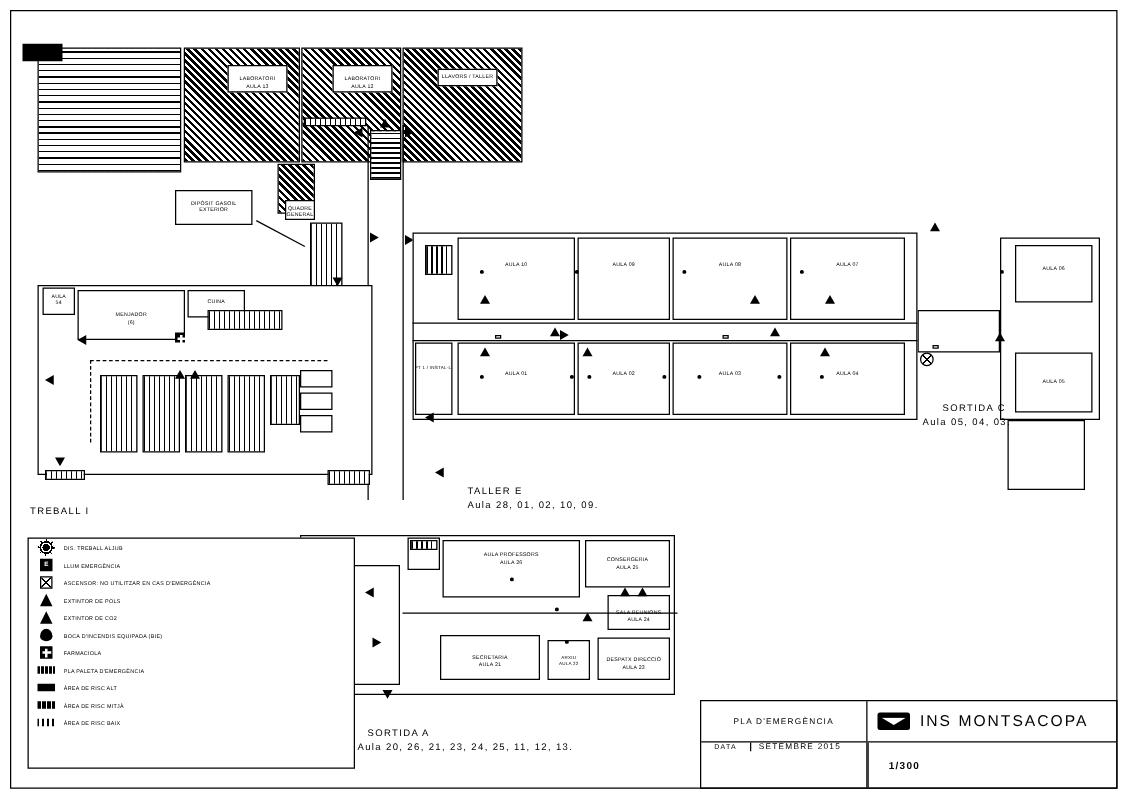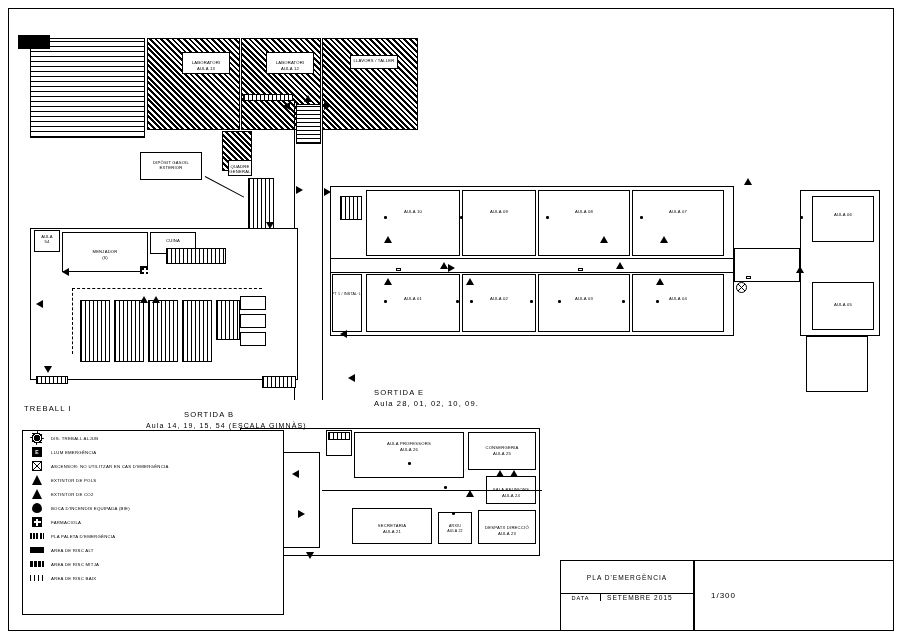--- a/index.html
+++ b/index.html
@@ -192,21 +192,21 @@
   .tb-r2a { flex: 1; display: flex; align-items: center; padding-left: 10px; }
   .tb-r2b { width: 58px; border-left: 1.2px solid #000; box-sizing: border-box;
             display: flex; align-items: center; justify-content: center; }
   .tb-l1 { height: 33px; border-bottom: 1.2px solid #000; box-sizing: border-box;
            display: flex; align-items: center; justify-content: center; }
   .tb-l2 { flex: 1; display: flex; }
   .tb-l2a { width: 40px; border-right: 1.2px solid #000; box-sizing: border-box;
             display: flex; align-items: center; justify-content: center; }
   .tb-l2b { flex: 1; display: flex; align-items: center; padding-left: 6px; }
   .t-sm { font-size: 6.6px; letter-spacing: 1px; }
-  .t-md { font-size: 8px; letter-spacing: 1px; }
+  .t-md { font-size: 8px; letter-spacing: 1px; font-weight: bold; }
   .t-lg { font-size: 12.5px; letter-spacing: 1.6px; }
   .t-xl { font-size: 11.5px; letter-spacing: 1.5px; }
   .logo-ins {
     width: 26px; height: 14px; background: #000; border-radius: 2px;
     position: relative;
   }
   .logo-ins:after{
     content:""; position:absolute; left:3px; top:4px; width:20px; height:6px;
     background: #fff;
     clip-path: polygon(0 0, 100% 0, 50% 100%);
@@ -419,25 +419,28 @@
   <div class="dot" style="left:452px;top:512px;"></div>
   <div class="dot" style="left:266px;top:472px;"></div>
   <div class="arrow-l" style="left:292px;top:470px;"></div>
   <div class="arrow-r" style="left:298px;top:510px;"></div>
   <div class="arrow-d" style="left:306px;top:552px;"></div>
   <div class="ln" style="left:322px;top:490px;width:220px;height:1.2px;"></div>
 
   <div class="exitlbl" style="left:24px;top:392px;">
     <span>TREBALL I</span>
   </div>
-  <div class="exitlbl" style="left:146px;top:398px;">
-    <span style="margin-left:38px;display:inline-block;">SORTIDA B</span><br><span style="font-size:7px;">Aula 14, 19, 15, 54 (ESCALA GIMNÀS)</span>
-  </div>
   <div class="exitlbl" style="left:374px;top:376px;">
-    <span>SORTIDA E</span><br><span>Aula 28, 01, 02, 10, 09.</span>
+    <span>TALLER E</span><br><span>Aula 28, 01, 02, 10, 09.</span>
+  </div>
+  <div class="exitlbl" style="left:286px;top:570px;">
+    <span style="margin-left:8px;display:inline-block;">SORTIDA A</span><br><span>Aula 20, 26, 21, 23, 24, 25, 11, 12, 13.</span>
+  </div>
+  <div class="exitlbl" style="left:738px;top:310px;">
+    <span style="margin-left:16px;display:inline-block;">SORTIDA C</span><br><span>Aula 05, 04, 03.</span>
   </div>
 
   <div class="legend">
     <div class="legend-row">
       <span class="legend-ico">
           <span class="sun"></span>
         </span>
       <span class="legend-txt">DIS. TREBALL ALJUB</span>
     </div>
     <div class="legend-row">
@@ -512,20 +515,24 @@
       <div class="tb-l2">
         <div class="tb-l2a">
           <span class="t-sm" style="font-size:5.6px;">DATA</span>
         </div>
         <div class="tb-l2b">
           <span class="t-sm">SETEMBRE 2015</span>
         </div>
       </div>
     </div>
     <div class="tb-right">
+      <div class="tb-r1">
+        <span class="logo-ins"></span>
+        <span class="t-lg">INS MONTSACOPA</span>
+      </div>
       <div class="tb-r2">
         <div class="tb-r2b">
           <span class="t-md">1/300</span>
         </div>
       </div>
     </div>
   </div>
 </div>
 
 </body></html>

